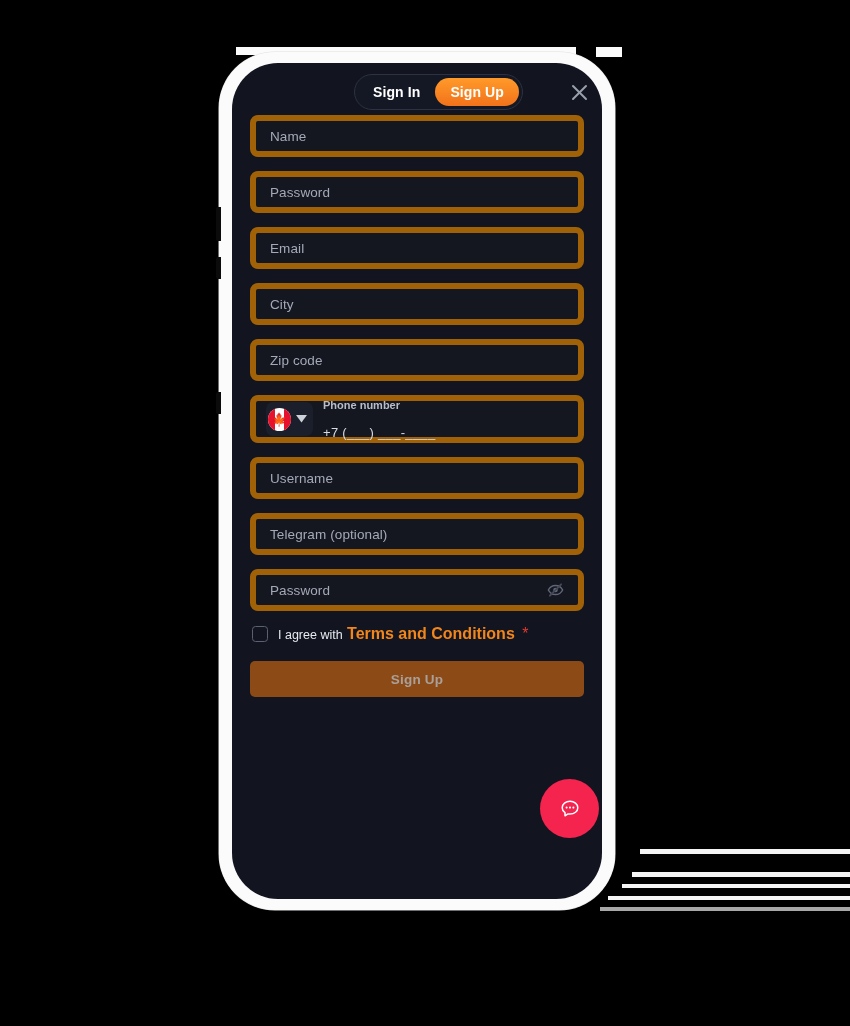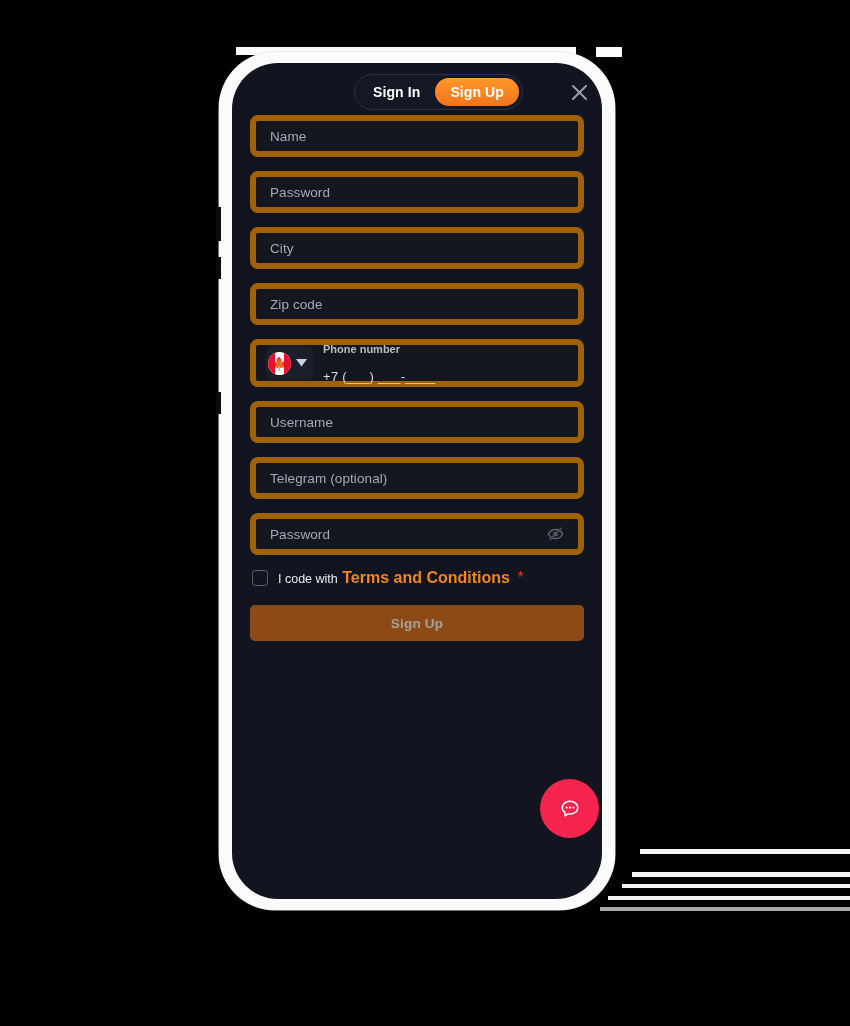--- a/index.html
+++ b/index.html
@@ -286,20 +286,23 @@
 
       <div class="field">
         <span class="ph">Name</span>
       </div>
 
       <div class="field">
         <span class="ph">Password</span>
       </div>
 
 
+      <div class="field">
+        <span class="ph">Email</span>
+      </div>
 
       <div class="field">
         <span class="ph">City</span>
       </div>
 
 
       <div class="field">
         <span class="ph">Zip code</span>
       </div>
 
@@ -337,21 +340,21 @@
             <line x1="3.4" y1="16.6" x2="16.6" y2="3.4" stroke="#5f6477" stroke-width="1.9" stroke-linecap="round"></line>
             <line x1="3.4" y1="16.6" x2="16.6" y2="3.4" stroke="#14171f" stroke-width="0.8" stroke-linecap="round"></line>
           </svg>
         </span>
       </div>
 
 
       <div id="terms-row">
         <div id="terms-checkbox"></div>
         <div>
-          <span id="terms-text">I code with</span>
+          <span id="terms-text">I agree with</span>
           <span id="terms-link">Terms and Conditions</span>
           <span id="terms-star">*</span>
         </div>
       </div>
 
       <button id="submit-btn">Sign Up</button>
 
     </div>
   </div>
 

